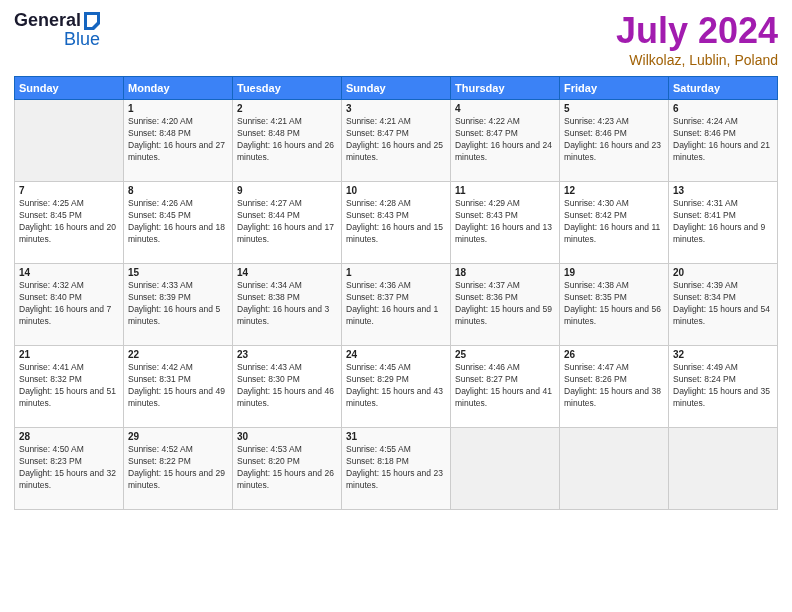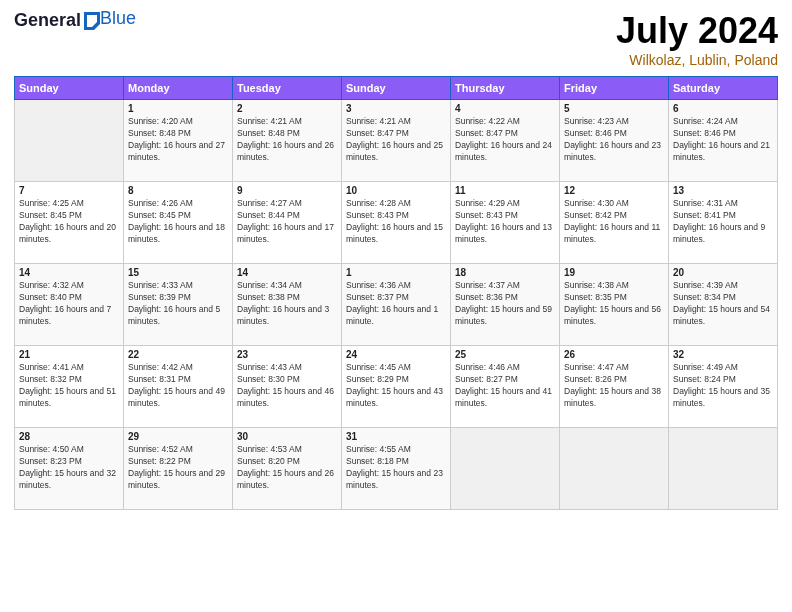--- a/index.html
+++ b/index.html
@@ -15,45 +15,46 @@
       padding: 10px 14px 8px 14px;
     }
     .header {
       display: flex;
       justify-content: space-between;
       align-items: flex-start;
       margin-bottom: 8px;
     }
     .logo {
       display: flex;
-      align-items: flex-start;
+      flex-direction: column;
+      align-items: flex-end;
     }
     .logo-line1 {
       display: flex;
       align-items: center;
     }
     .title-area {
       text-align: right;
     }
     .month-title {
       font-size: 36px;
       font-weight: bold;
-      color: #000000;
+      color: #a21caf;
     }
     .location {
       font-size: 14px;
       color: #a16207;
     }
     table {
       width: 100%;
       border-collapse: collapse;
       table-layout: fixed;
     }
     thead tr th {
-      background: #8b5cf6;
+      background: #3b82f6;
       color: #fff;
       font-size: 11px;
       font-weight: bold;
       padding: 5px 4px;
       text-align: left;
       border: 1px solid #1565c0;
     }
     tbody tr td {
       border: 1px solid #ccc;
       vertical-align: top;

